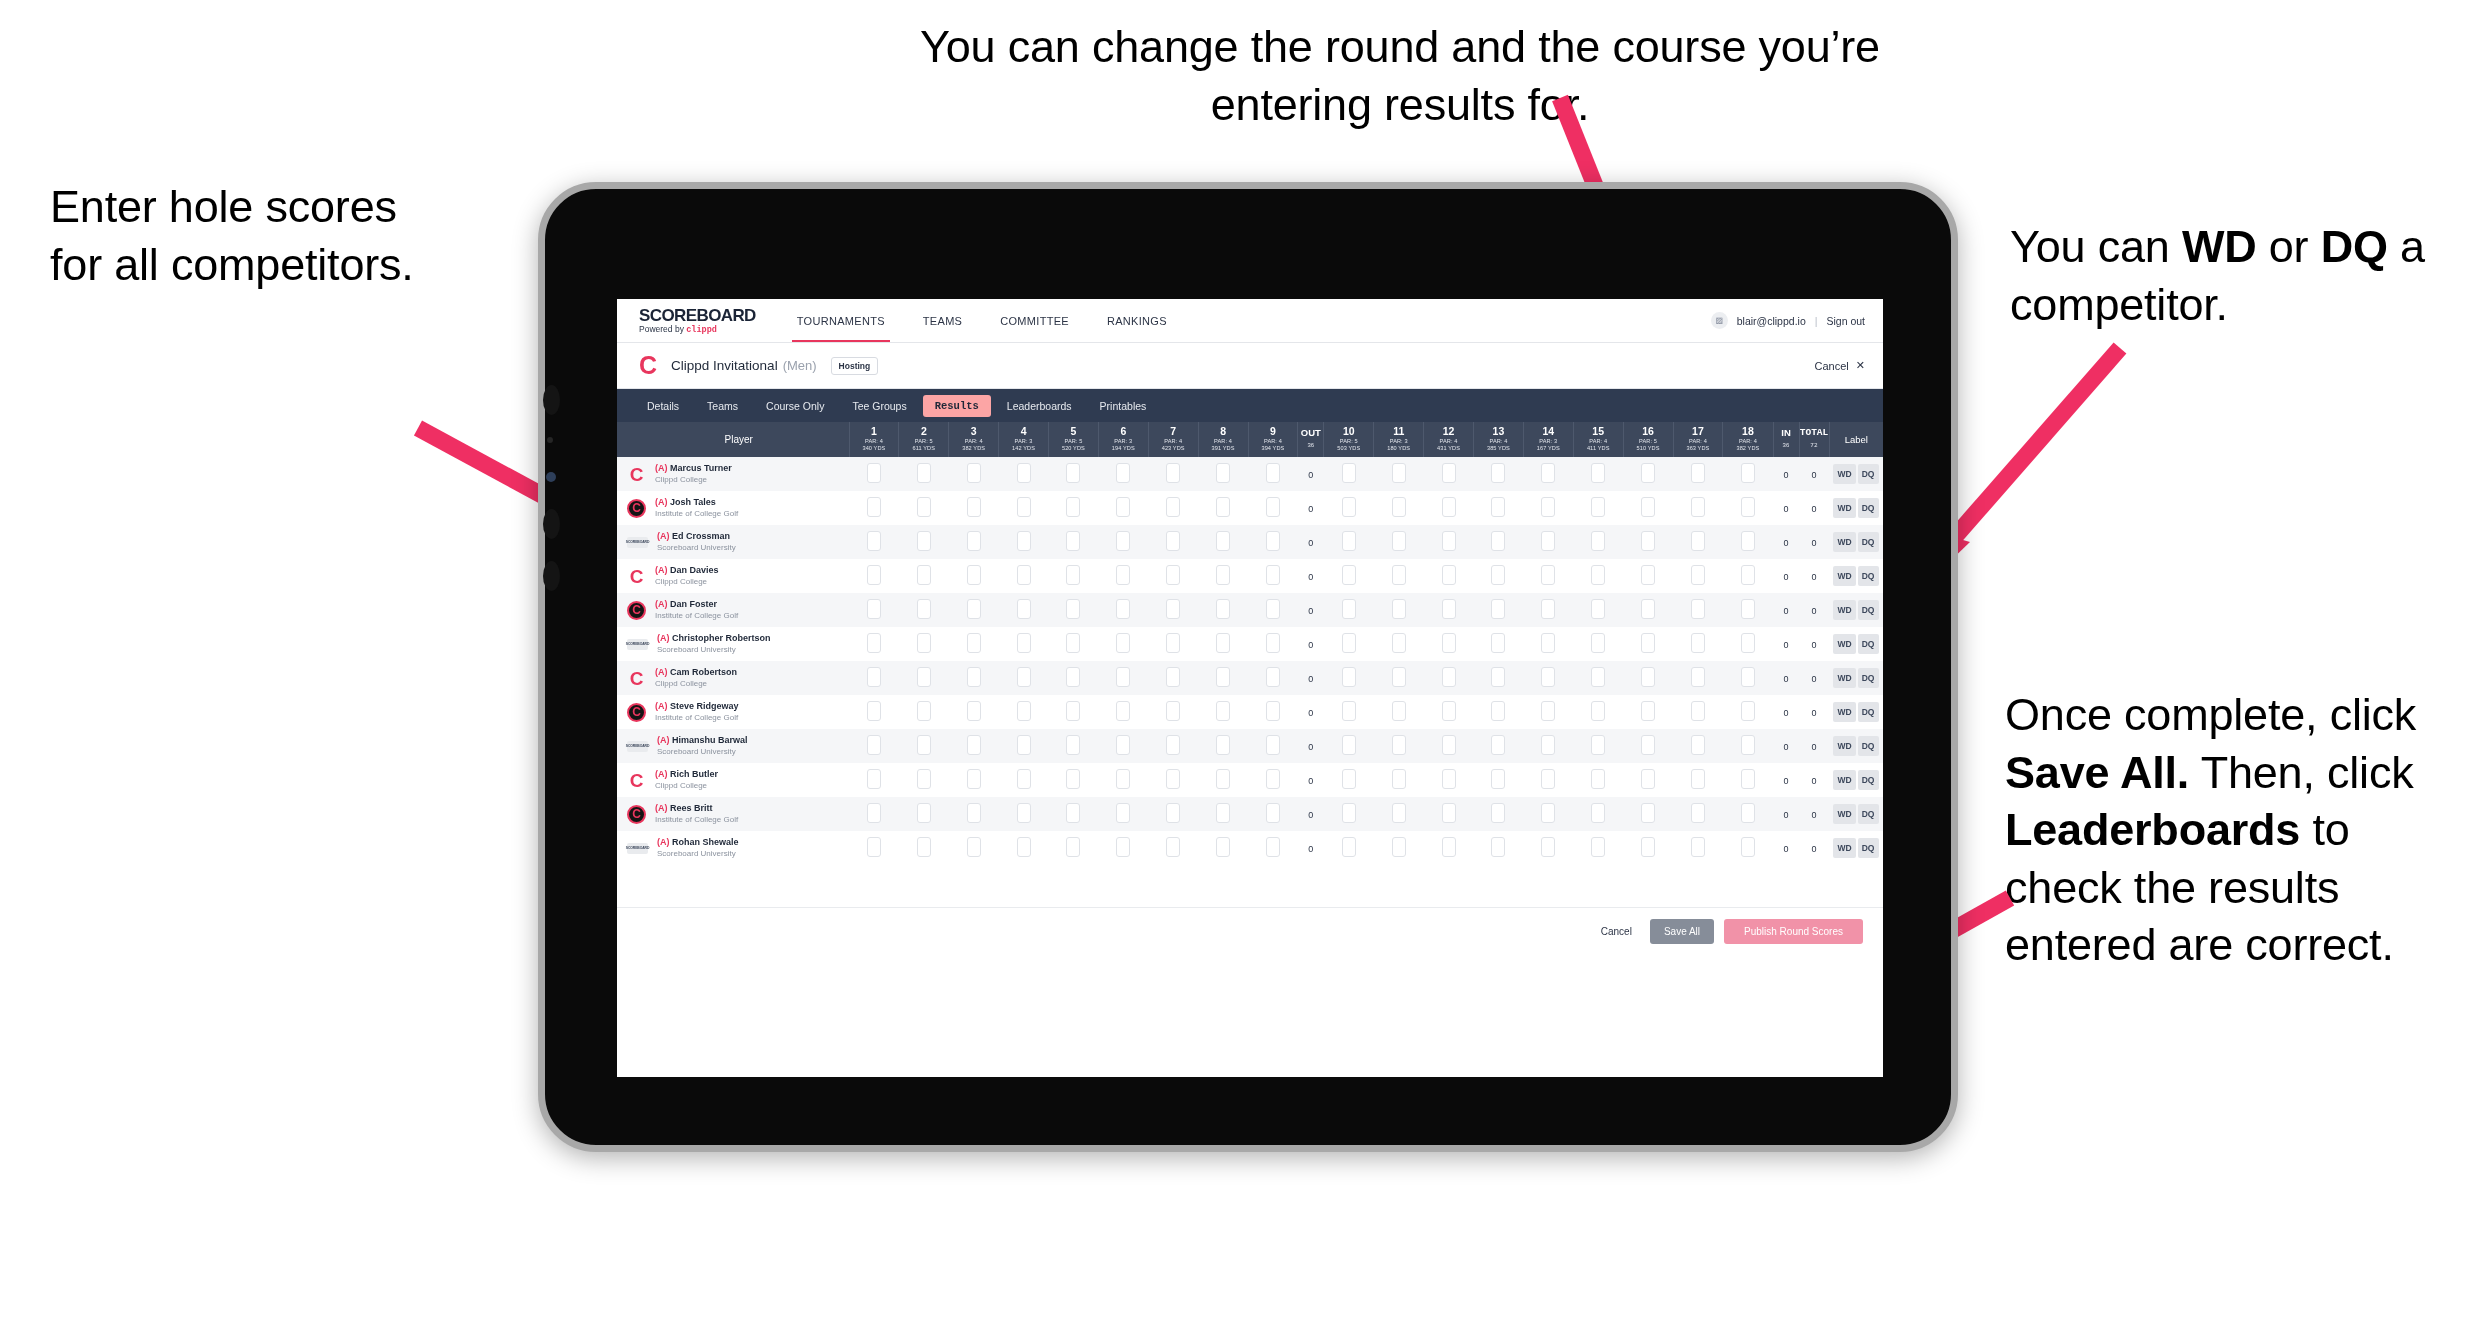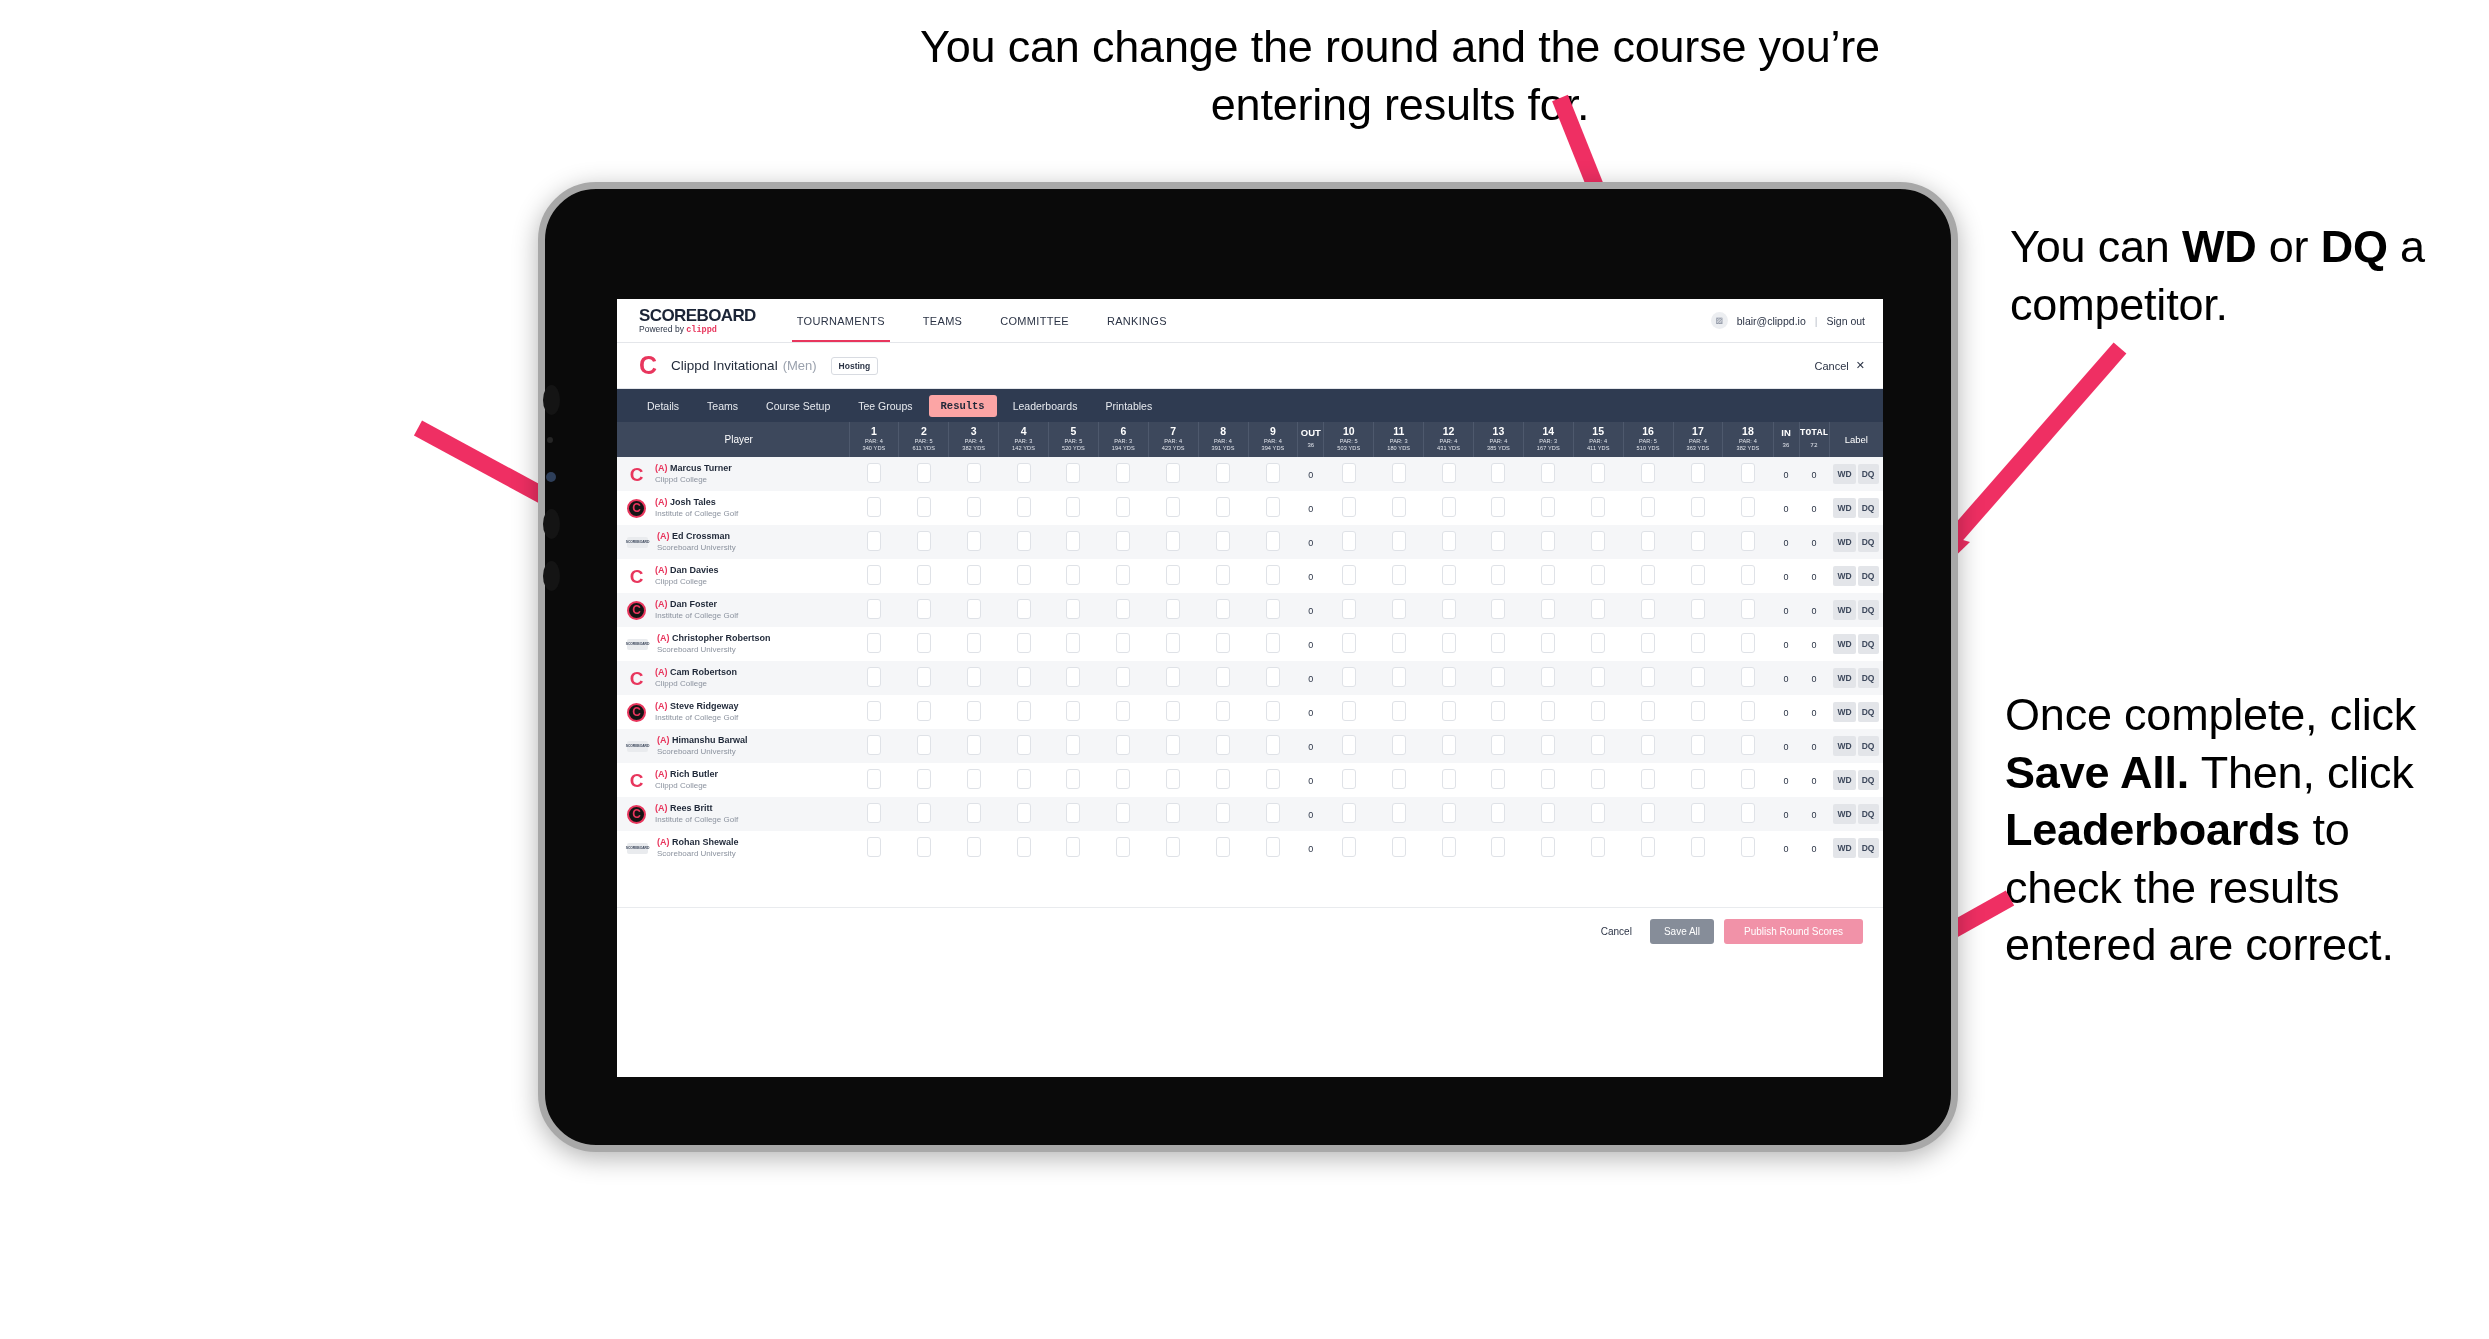--- a/index.html
+++ b/index.html
@@ -227,20 +227,21 @@
     background:#f192a8; color:#fff; font-size:10px; border-radius:3px;
     padding: 7px 20px; cursor:pointer;
   }
 </style>
 </head>
 <body>
 
 <div id="stage">
 
   <div class="anno" id="anno-top">You can change the round and the course you’re entering results for.</div>
+  <div class="anno" id="anno-left">Enter hole scores for all competitors.</div>
 
   <div class="anno" id="anno-save">Once complete, click <b>Save All.</b> Then, click <b>Leaderboards</b> to check the results entered are correct.</div>
 
   <div class="anno" id="anno-wd">You can <b>WD</b> or <b>DQ</b> a competitor.</div>
 
   <svg class="arrow" style="left:1540px; top:88px;" width="190" height="340" viewBox="0 0 190 340">
     <path d="M20 10 L118 255" stroke="#ef2f63" stroke-width="17" fill="none"></path>
     <path d="M100 232 L140 300 L78 292 Z" fill="#ef2f63"></path>
   </svg>
 
@@ -294,21 +295,21 @@
         <span class="hosting-pill">Hosting</span>
         <span class="cancelx">
           <span>Cancel</span>
           <span>✕</span>
         </span>
       </div>
 
       <div class="subtabs">
         <div class="subtab">Details</div>
         <div class="subtab">Teams</div>
-        <div class="subtab">Course Setup</div>
+        <div class="subtab">Course Only</div>
         <div class="subtab">Tee Groups</div>
         <div class="subtab active">Results</div>
         <div class="subtab">Leaderboards</div>
         <div class="subtab">Printables</div>
       </div>
 
 
       <table class="tbl">
         <thead>
           <tr class="thead-row">

